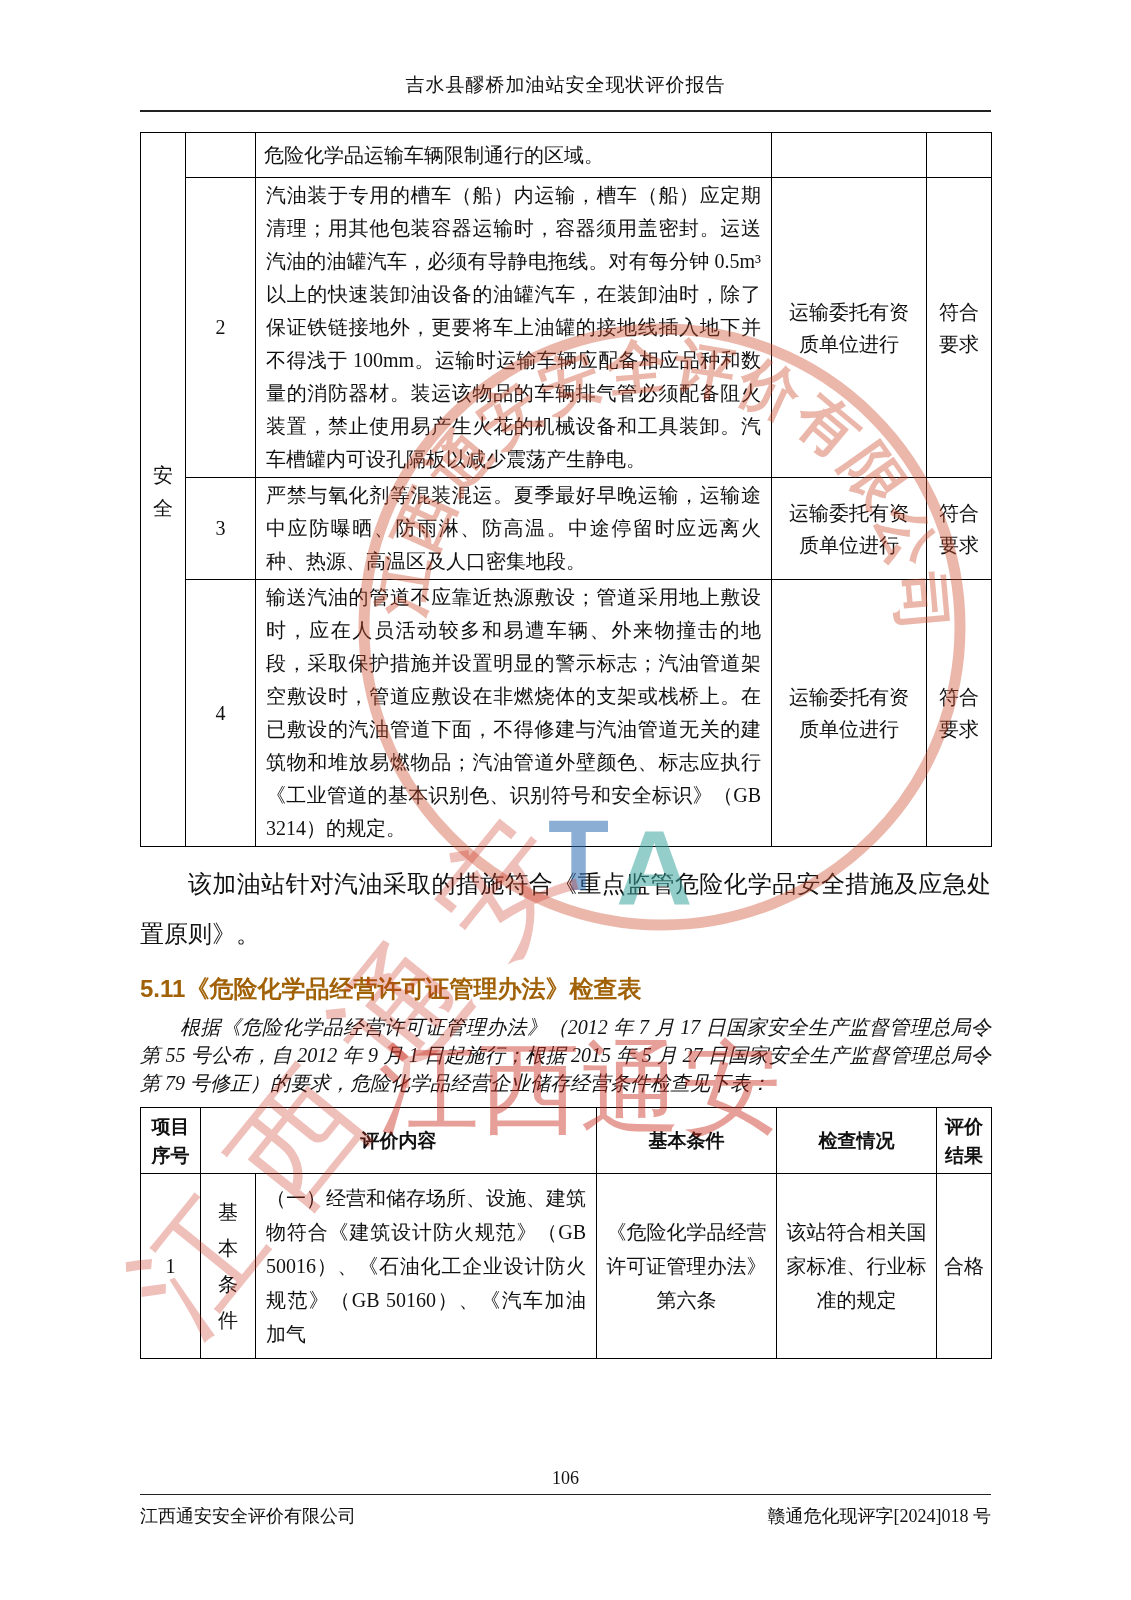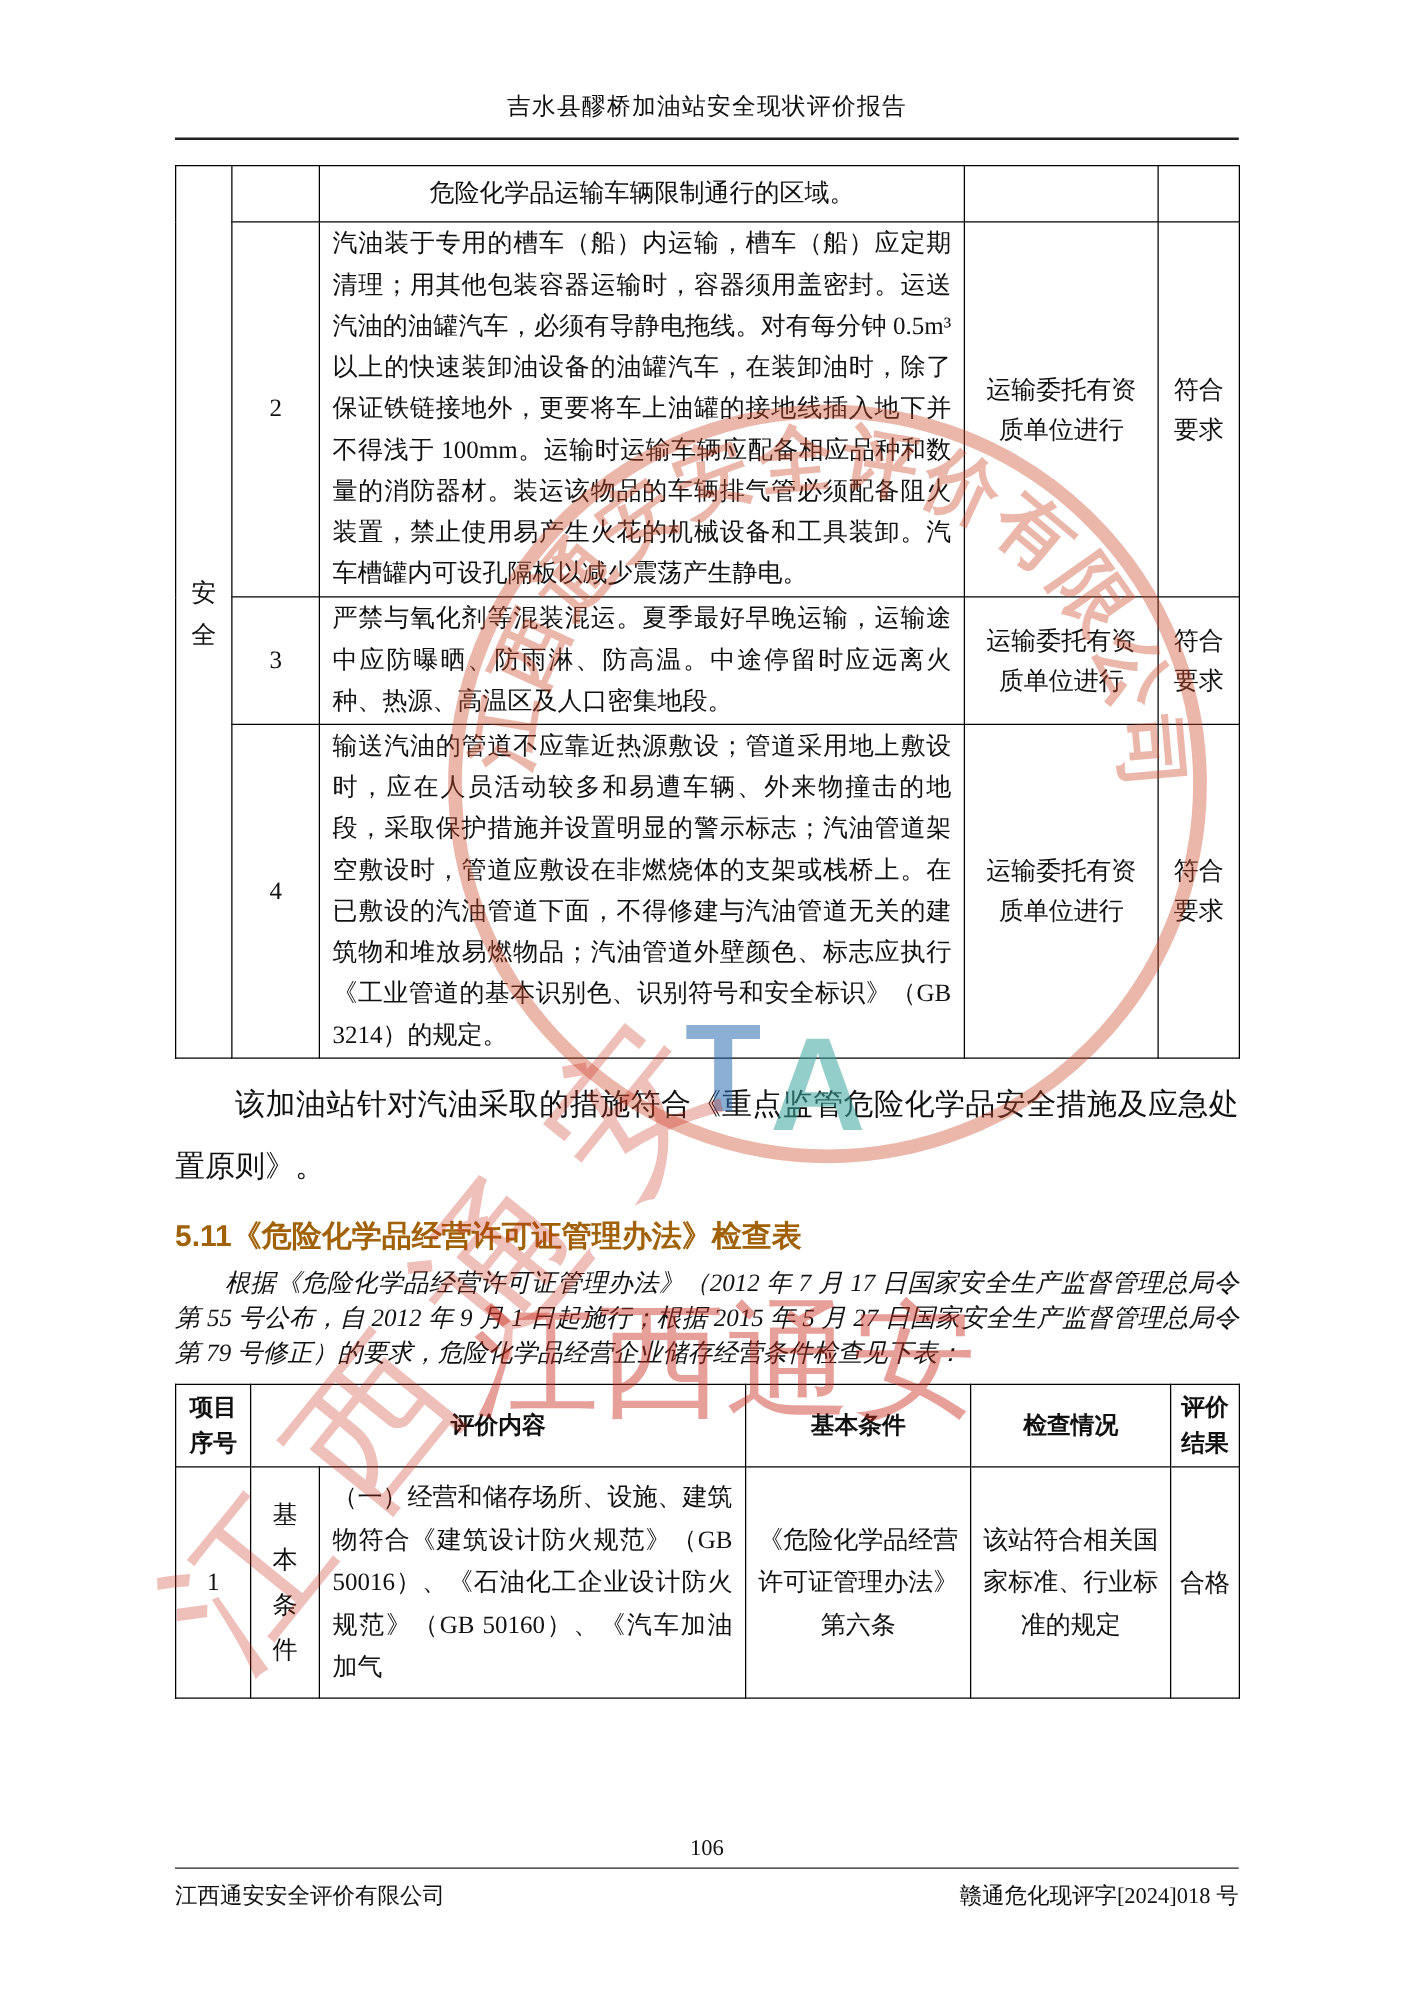--- a/index.html
+++ b/index.html
@@ -18,21 +18,21 @@
 
   table { border-collapse:collapse; table-layout:fixed; width:851px; }
   td, th { border:1px solid #000; }
 
   
   .t1 { margin-top:20px; font-size:20px; }
   .t1 td { vertical-align:middle; }
   .safety-cell { vertical-align:top; text-align:center; padding-top:5px; }
   .vtext { display:inline-block; width:22px; word-break:break-all; line-height:33px; }
   .num-cell { text-align:center; }
-  .carryover-cell { text-align:center; height:45px; line-height:30px; padding:5px 8px; }
+  .carryover-cell { height:45px; line-height:30px; padding:5px 8px; }
   .cell-content { text-align:justify; padding:1px 10px; line-height:33px; }
   .method-cell { text-align:center; line-height:32px; padding:2px 8px; }
   .result-cell { text-align:center; line-height:32px; padding:2px 4px; }
 
   
   .p1 { font-size:24px; line-height:50px; margin-top:12px; text-indent:2em; text-align:justify; }
   .heading {
     font-family:"Liberation Sans","DejaVu Sans",sans-serif; font-weight:bold;
     font-size:24px; margin-top:14px; color:#a16207;
   }

